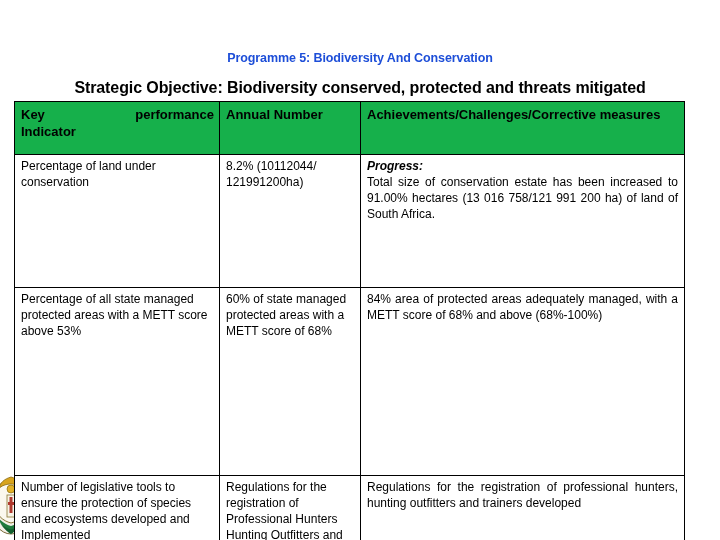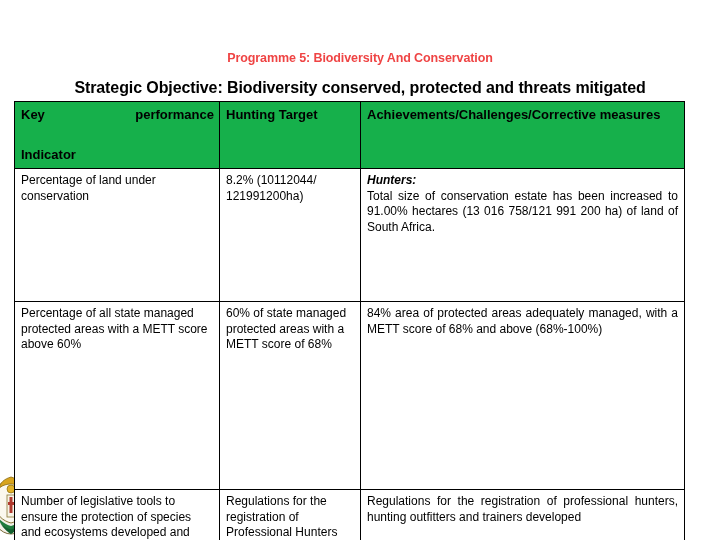--- a/index.html
+++ b/index.html
@@ -30,21 +30,21 @@
     position: absolute;
     left: 0;
     top: 0;
     width: 720px;
     z-index: 3;
   }
   .slide-title {
     text-align: center;
     font-size: 12.5px;
     font-weight: bold;
-    color: #ef4444;
+    color: #1d4ed8;
     margin-top: 51px;
     letter-spacing: -0.1px;
   }
   .slide-subtitle {
     text-align: center;
     font-size: 16px;
     font-weight: bold;
     color: #000000;
     margin-top: 14px;
     letter-spacing: -0.1px;
@@ -87,21 +87,20 @@
   }
   .hdr-kpi .ln1 {
     display: block;
     text-align: justify;
     text-align-last: justify;
   }
   .hdr-kpi .ln2 {
     display: block;
     text-align: center;
     text-align-last: left;
-    margin-top: 23px;
   }
 
   
   .col-kpi    { width: 205px; }
   .col-target { width: 141px; }
   .col-ach    { width: 324px; }
 
   
   .cell-plain { text-align: left; margin-left: 42px; }
   .progress-label {
@@ -163,51 +162,51 @@
     <col class="col-kpi">
       <col class="col-target">
       <col class="col-ach">
   </colgroup>
   <thead>
     <tr>
       <th class="hdr-kpi">
         <span class="ln1"><span>Key</span> <span>performance</span></span>
         <span class="ln2">Indicator</span>
       </th>
-      <th>Hunting Target</th>
+      <th>Annual Number</th>
       <th>Achievements/Challenges/Corrective measures</th>
     </tr>
   </thead>
   <tbody>
     <tr>
       <td class="cell-plain h-a">Percentage of land under conservation</td>
       <td class="cell-plain">8.2% (10112044/ 121991200ha)</td>
       <td class="ach-host" rowspan="4">
         <table class="ach-inner">
           <tbody>
             <tr>
               <td class="h-a">
-                <span class="progress-label">Hunters:</span>
+                <span class="progress-label">Progress:</span>
                 <span>Total size of conservation estate has been increased to 91.00% hectares (13 016 758/121 991 200 ha) of land of South Africa.</span>
               </td>
             </tr>
             <tr>
               <td class="h-b">84% area of protected areas adequately managed, with a METT score of 68% and above (68%-100%)</td>
             </tr>
             <tr>
               <td class="h-c">Regulations for the registration of professional hunters, hunting outfitters and trainers developed</td>
             </tr>
 
           </tbody>
         </table>
       </td>
     </tr>
     <tr>
       <td class="cell-plain h-b" style="white-space:pre-line">Percentage of all state managed
-protected areas with a METT score above 60%</td>
+protected areas with a METT score above 53%</td>
       <td class="cell-plain">60% of state managed protected areas with a METT score of 68%</td>
     </tr>
     <tr>
       <td class="cell-plain h-c">Number of legislative tools to ensure the protection of species and ecosystems developed and Implemented</td>
       <td class="cell-plain">Regulations for the registration of Professional Hunters Hunting Outfitters and trainers developed</td>
     </tr>
 
   </tbody>
 </table>
 

